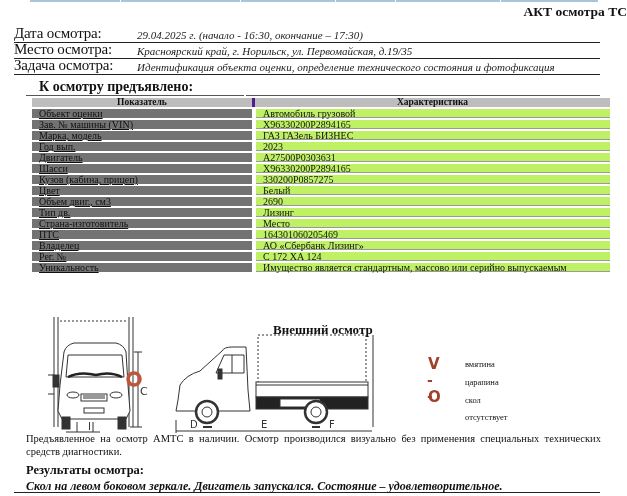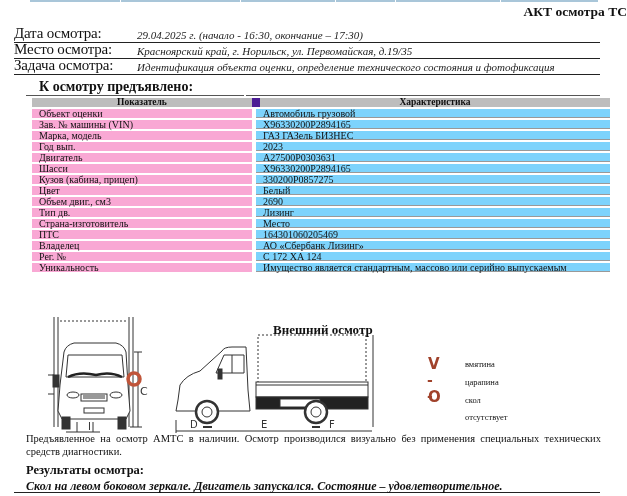--- a/index.html
+++ b/index.html
@@ -15,22 +15,22 @@
   .info-label { position:absolute; left:0; bottom:0; font-size:15px; font-weight:normal;
                 letter-spacing:-0.2px; }
   .info-value { position:absolute; left:123px; bottom:1px; font-size:11px; font-style:italic; color:#222; }
   .section-h { position:absolute; left:23px; top:79px; font-size:14px; font-weight:bold;margin-left:16px; }
   .section-line { position:absolute; left:26px; top:95px; width:218px; height:1px; background:#555; }
   .section-line2 { position:absolute; left:246px; top:95px; width:354px; height:1px; background:#555; }
   table.spec { position:absolute; left:32px; top:96px; width:578px; border-collapse:separate;
                border-spacing:0 2px; font-size:10px; }
   table.spec th { background:#bdbdbd; font-weight:bold; font-size:9.5px; height:9px; line-height:9px; padding:0; text-align:center; }
   table.spec td { height:9px; line-height:9px; padding:0 0 0 7px; white-space:nowrap; }
-  table.spec td.k { background:#f9a8d4; width:210px; }
-  table.spec td.v { background:#7dd3fc; border-left:4px solid #fff; }
+  table.spec td.k { background:#737373; width:210px;text-decoration:underline; }
+  table.spec td.v { background:#bef264; border-left:4px solid #fff; }
   table.spec tr td.v { box-shadow: inset 0 -1px 0 #999; }
   table.spec col.c1 { width:220px; }
   .ext-title { position:absolute; left:273px; top:322px; font-size:13px; font-weight:bold; }
   .diagram { position:absolute; left:0; top:315px; }
   .legend { position:absolute; left:425px; top:355px; }
   .legend .sym { position:absolute; left:0; color:#a0422b; font-family:"DejaVu Sans",sans-serif; font-weight:bold; }
   .legend .lbl { position:absolute; left:40px; font-size:8.5px; white-space:nowrap; }
   .para { position:absolute; left:26px; top:432px; width:575px; font-size:10.5px; line-height:13px;
           text-align:justify; text-align-last:left; }
   .results-h { position:absolute; left:26px; top:463px; font-size:12.5px; font-weight:bold; }
@@ -68,21 +68,21 @@
 <div class="section-line2"></div>
 
 <table class="spec">
   <colgroup>
       <col class="c1">
       <col>
     </colgroup>
   <thead>
     <tr>
       <th>Показатель</th>
-      <th style="border-left:8px solid #4c1d95">Характеристика</th>
+      <th style="border-left:3px solid #4c1d95">Характеристика</th>
     </tr>
   </thead>
   <tbody>
     <tr>
         <td class="k">Объект оценки</td>
         <td class="v">Автомобиль грузовой</td>
       </tr>
     <tr>
         <td class="k">Зав. № машины (VIN)</td>
         <td class="v">X96330200P2894165</td>

